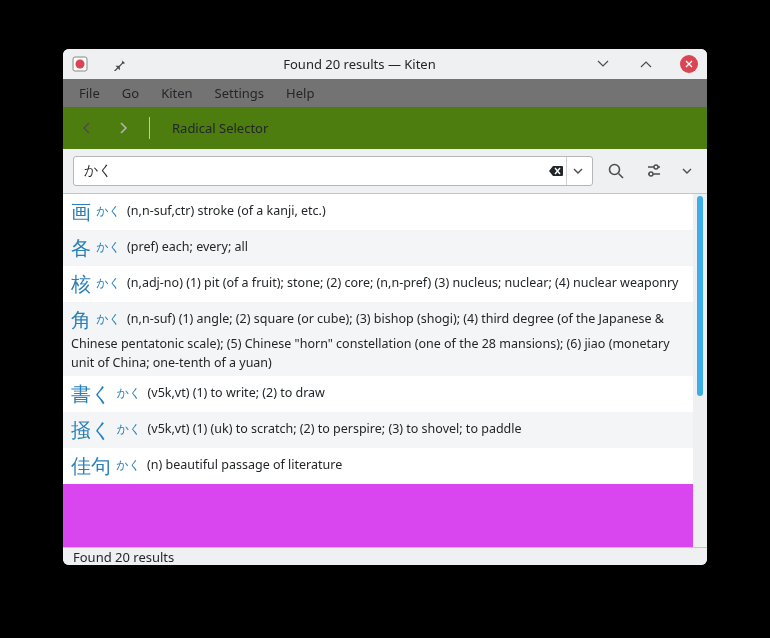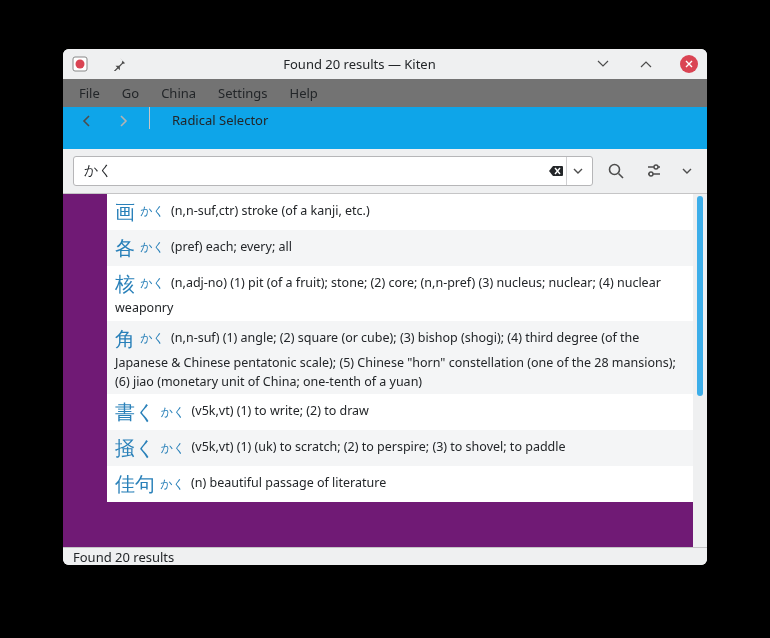--- a/index.html
+++ b/index.html
@@ -65,23 +65,24 @@
   }
   .menu-item {
     padding: 4px 10px;
     border-radius:3px;
     cursor:pointer;
   }
   
   .toolbar {
     height: 42px;
     display:flex;
+    align-items:center;
     padding: 0 10px;
     gap: 8px;
-    background:#0ea5e9;
+    background:#4d7c0f;
   }
   .tb-btn {
     width:28px;height:28px;display:flex;align-items:center;justify-content:center;
     border-radius:3px;cursor:pointer;color:#4d4d4d;
   }
   .tb-btn.disabled { color:#b3b3b3; cursor:default;}
   .tb-sep {
     width:1px;height:22px;background:#c5c5c6;margin:0 4px;
   }
   .tb-text {
@@ -131,22 +132,21 @@
   
   .results-wrap {
     flex:1;
     display:flex;
     overflow:hidden;
     border-top:1px solid #c5c5c6;
   }
   .results {
     flex:1;
     overflow-y:hidden;
-    background:#701a75;
-    padding-left:44px;
+    background:#d946ef;
   }
   .entry {
     padding: 3px 8px 3px 8px;
     font-size:12.5px;
     line-height:1.5;
     color:#232629;
   }
   .entry:nth-child(odd){ background:#ffffff;}
   .entry:nth-child(even){ background:#f4f5f6;}
   .kanji {
@@ -214,21 +214,21 @@
         <svg width="10" height="10" viewBox="0 0 10 10">
             <path d="M2 2 L8 8 M8 2 L2 8" stroke="#fff" stroke-width="1.4"></path>
           </svg>
       </div>
     </div>
   </div>
 
   <div class="menubar">
     <div class="menu-item">File</div>
     <div class="menu-item">Go</div>
-    <div class="menu-item">China</div>
+    <div class="menu-item">Kiten</div>
     <div class="menu-item">Settings</div>
     <div class="menu-item">Help</div>
   </div>
 
   <div class="toolbar">
     <div class="tb-btn">
       <svg width="14" height="14" viewBox="0 0 14 14">
           <path d="M9 2 L4 7 L9 12" stroke="#4d4d4d" stroke-width="1.6" fill="none"></path>
         </svg>
     </div>

